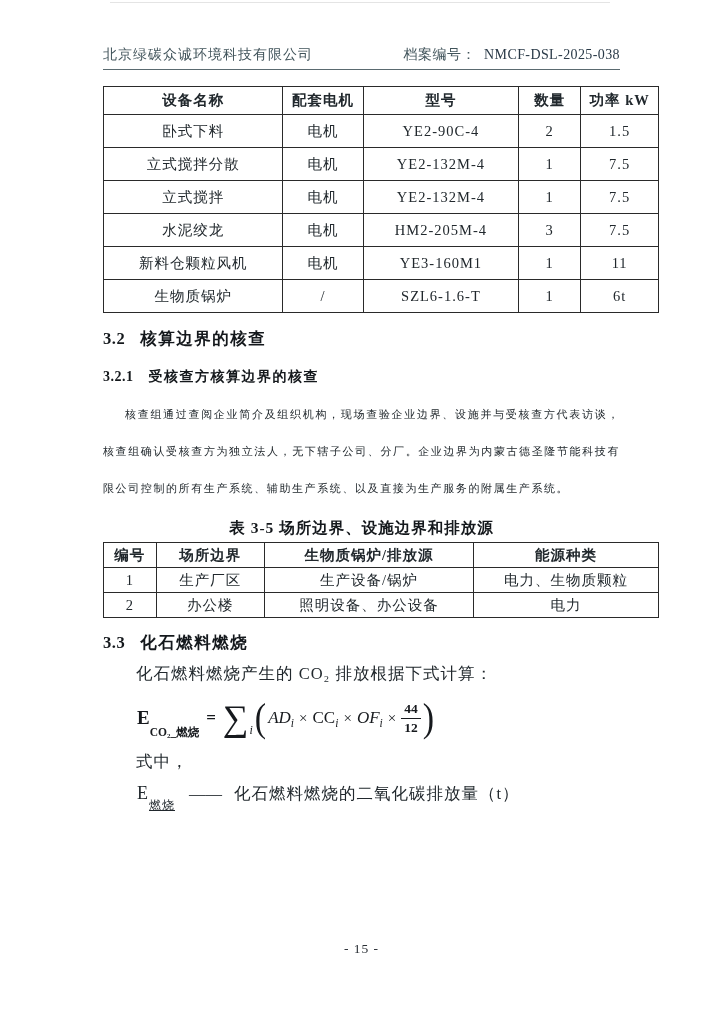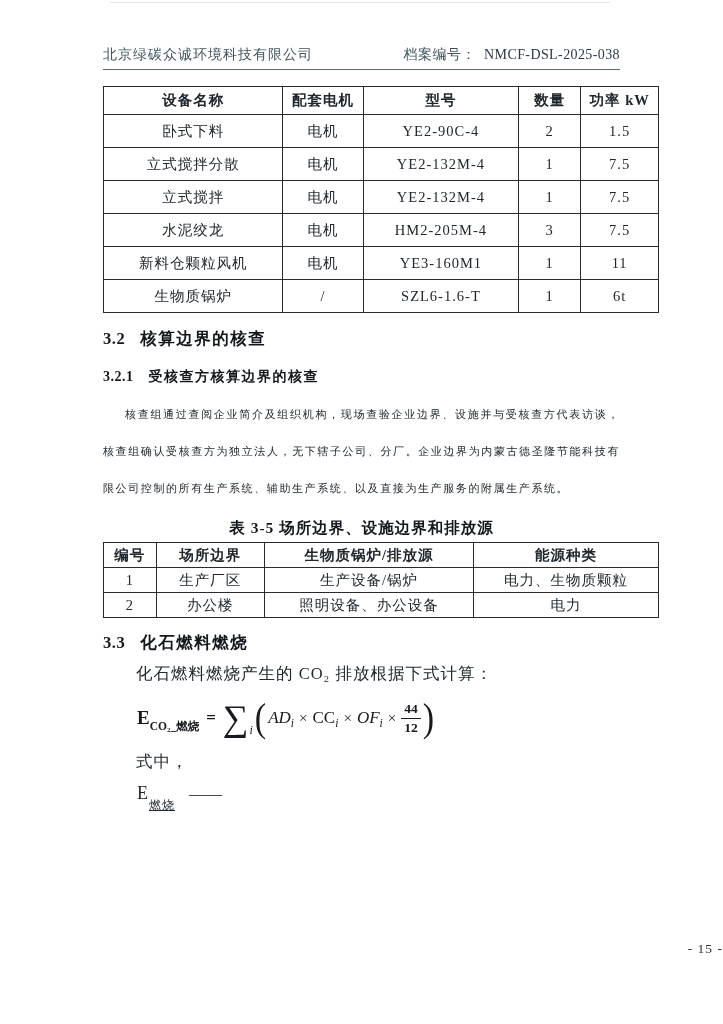--- a/index.html
+++ b/index.html
@@ -62,21 +62,21 @@
   .intro-line { margin-top: 9px; font-size: 16.5px; text-indent: 2em; letter-spacing: 1px; }
   .where-label { margin-top: 9px; font-size: 16.5px; text-indent: 2em; letter-spacing: 1px; }
 
   
   .formula {
     margin-top: 9px; margin-left: 34px;
     display: flex; align-items: center; height: 48px;
     font-size: 17px; color: #16191d;
   }
   .f-lhs { font-weight: bold; font-size: 19px; white-space: nowrap; }
-  .f-lhs .f-sub { font-weight: bold; font-size: 11.5px; position: relative; top: 6px; letter-spacing: 0; }
+  .f-lhs .f-sub { font-weight: bold; font-size: 11.5px; position: relative; top: 12px; letter-spacing: 0; }
   .f-eq { margin: 0 7px; font-weight: bold; }
   .sigma-wrap { display: inline-flex; align-items: flex-end; }
   .sigma { font-size: 36px; line-height: 0.9; font-weight: 500; }
   .sigma-sub { font-style: italic; font-size: 12px; position: relative; top: 4px; margin: 0 2px 0 1px; }
   .paren { font-size: 34px; font-weight: 300; line-height: 1; transform: scaleY(1.15); color: #16191d; }
   .f-inner { display: inline-flex; align-items: center; margin: 0 2px; white-space: nowrap; }
   .f-var { font-style: italic; }
   .f-var.up { font-style: normal; text-align: center; }
   .f-isub { font-style: italic; font-size: 11.5px; position: relative; top: 5px; }
   .f-times { margin: 0 5px; font-size: 15px; }
@@ -86,21 +86,21 @@
 
   
   .where-item { margin-top: 10px; margin-left: 34px; font-size: 16.5px; letter-spacing: 1px; display: flex; align-items: baseline; }
   .wi-sym { font-size: 18px; }
   .wi-sym .wi-sub { font-size: 12px; position: relative; top: 10px; text-decoration: underline; }
   .wi-dash { margin: 0 12px 0 14px; letter-spacing: 0; white-space: nowrap; }
 
   
   .page-footer {
     position: absolute; top: 941px; left: 0; width: 723px;
-    text-align: right; font-size: 13.5px; color: #2a2f35; letter-spacing: 1px;
+    text-align: center; font-size: 13.5px; color: #2a2f35; letter-spacing: 1px;
   }
 </style>
 </head>
 <body>
 
 <div class="page">
   <div class="scan-edge"></div>
 
   <div class="content">
 
@@ -243,18 +243,19 @@
         </span>
       </span>
       <span class="paren">)</span>
     </div>
 
     <p class="where-label">式中，</p>
 
     <div class="where-item">
       <span class="wi-sym"><span>E</span><span class="wi-sub">燃烧</span></span>
       <span class="wi-dash">——</span>
+      <span class="wi-desc">化石燃料燃烧的二氧化碳排放量（t）</span>
     </div>
 
   </div>
 
   <div class="page-footer">- 15 -</div>
 </div>
 
 </body></html>

